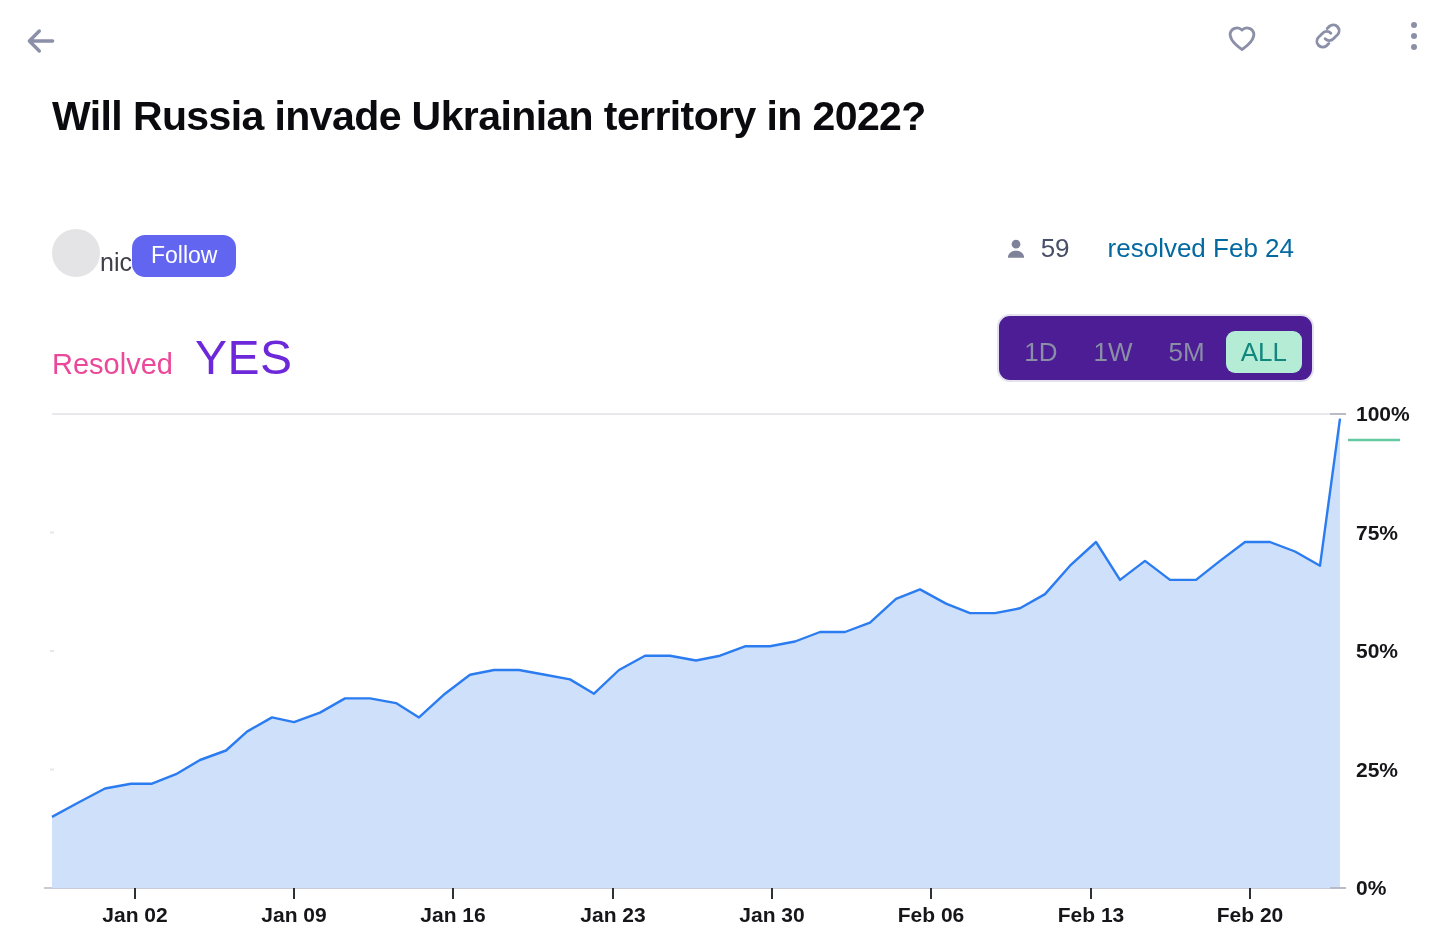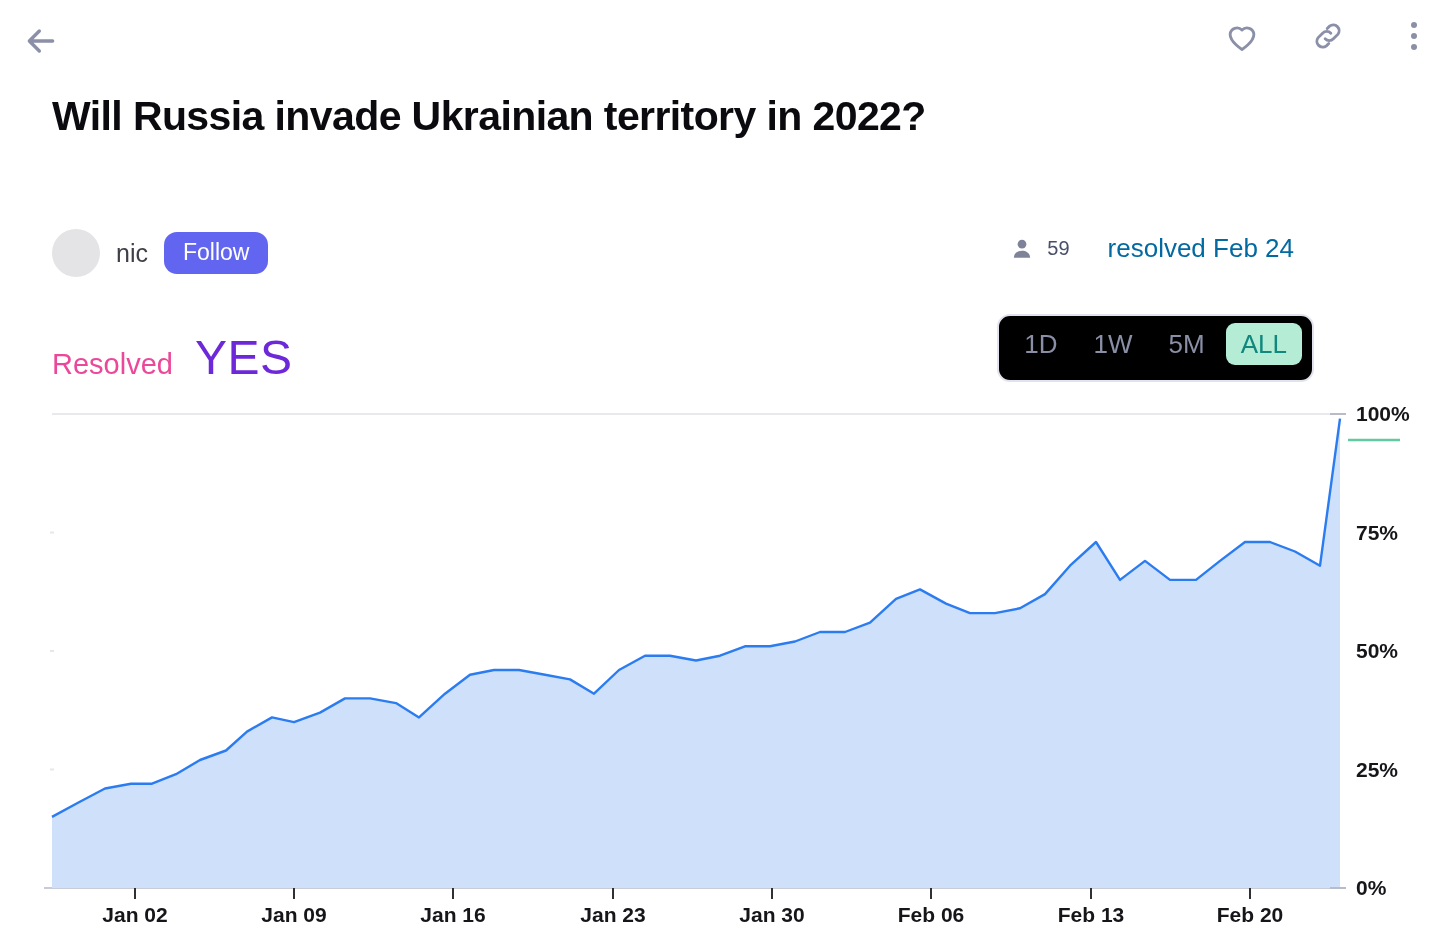--- a/index.html
+++ b/index.html
@@ -39,21 +39,21 @@
   .title {
     position: absolute; left: 52px; top: 92px;
     font-size: 41px; font-weight: 700; color: #0b0b0f;
     letter-spacing: -0.6px; line-height: 1.2;
     white-space: nowrap;
   }
 
   
   .meta-row {
     position: absolute; left: 52px; top: 229px;
-    display: flex; align-items: center; gap: 16px;
+    display: flex; align-items: flex-end; 
   }
   .avatar {
     width: 48px; height: 48px; border-radius: 50%;
     background: #e4e4e6;
   }
   .author-name {
     font-size: 25px; color: #3f3f49; font-weight: 400;
   }
   .follow-btn {
     background: #6165f0; color: #ffffff;
@@ -61,37 +61,37 @@
     padding: 7px 19px 9px; border-radius: 13px;
     border: none; cursor: pointer; line-height: 1.15;
     font-family: inherit;
   }
 
   .meta-right {
     position: absolute; right: 32px; top: 233px;
     display: flex; align-items: center; gap: 16px;
   }
   .traders { display: flex; align-items: center; gap: 12px; }
-  .traders-count { font-size: 20px; color: #4a4f68; }
+  .traders-count { font-size: 26px; color: #4a4f68; }
   .resolved-date { font-size: 26px; color: #0369a1; margin-left: 22px; }
 
   
   .resolved-row {
     position: absolute; left: 52px; top: 330px;
     display: flex; align-items: baseline; gap: 22px;
   }
   .resolved-label { font-size: 29px; color: #ec4899; font-weight: 400; }
   .resolved-value { font-size: 48px; color: #6d28d9; font-weight: 400; letter-spacing: 0.5px; }
 
   
   .range-select {
     position: absolute; right: 12px; top: 314px;
-    display: flex; align-items: flex-start;
+    display: flex; align-items: flex-end;
     border: 2px solid #e2e2ee; border-radius: 13px;
-    background: #000000; padding: 7px 10px; gap: 6px;
+    background: #4c1d95; padding: 7px 10px; gap: 6px;
     height: 68px;
   }
   .range-btn {
     font-size: 26px; color: #8a8fa6; font-weight: 400;
     padding: 8px 15px; border-radius: 9px;
     background: none; border: none; cursor: pointer;
     font-family: inherit; line-height: 1;
   }
   .range-btn.active {
     background: #b5ecd6; color: #11877d; font-weight: 400;

